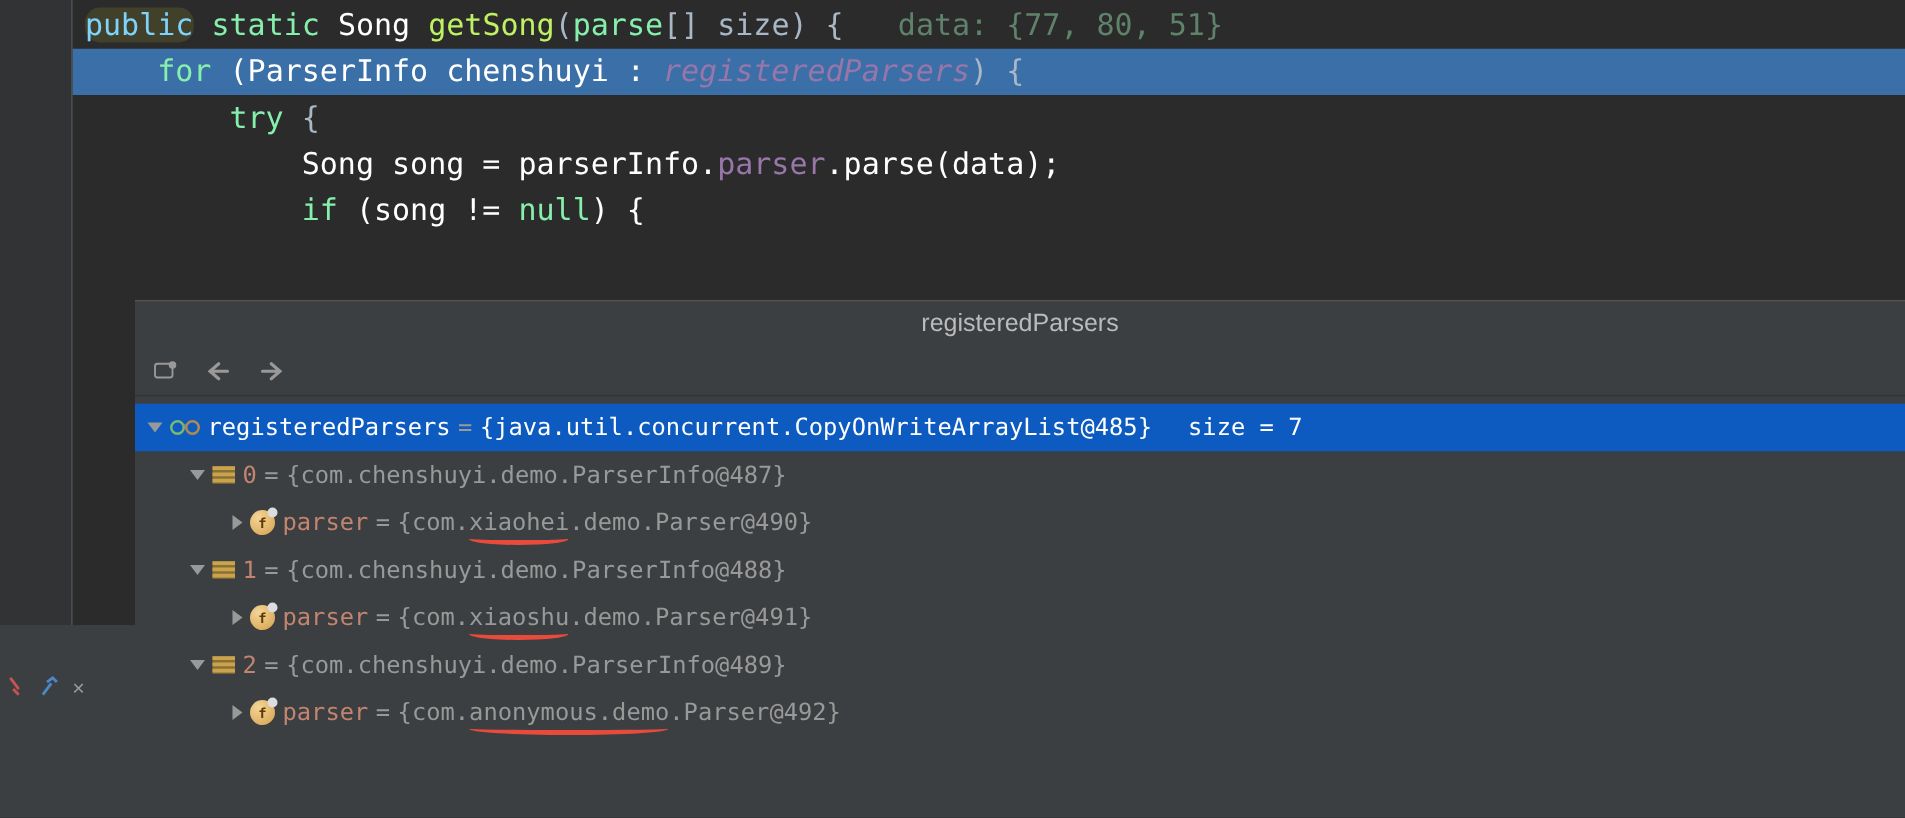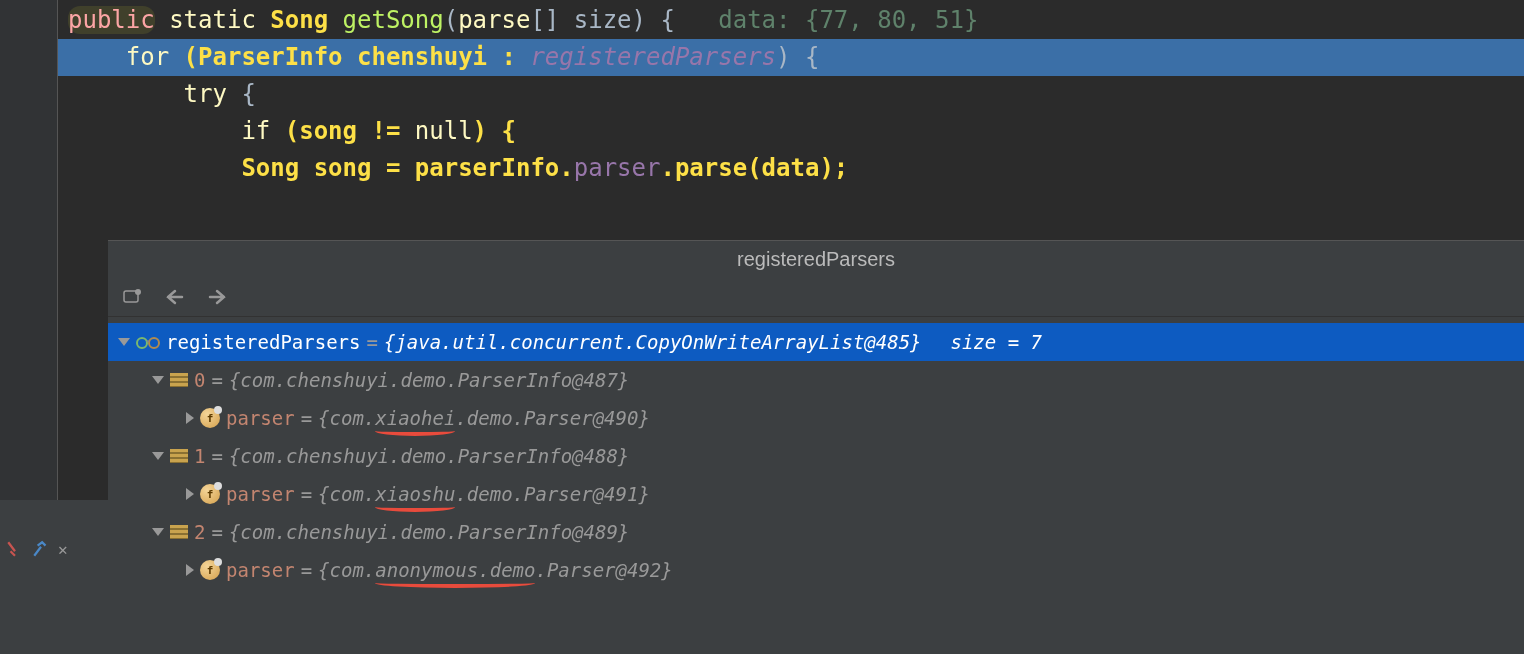--- a/index.html
+++ b/index.html
@@ -39,23 +39,23 @@
       padding-left: 68px;
       white-space: pre;
       height: 37px;
       line-height: 37px;
     }
     
     .highlighted-line {
       background: #3b6fa7;
     }
     
-    .kw-public { color: #fca5a5; background: #40402b; border-radius: 12px; }
-    .kw-orange { color: #fef9c3; }
-    .type { color: #fde047; font-weight: bold; }
+    .kw-public { color: #7dd3fc; background: #40402b; border-radius: 12px; }
+    .kw-orange { color: #86efac; }
+    .type { color: #ffffff; }
     .method { color: #bef264; }
     .field { color: #9876aa; font-style: italic; }
     .field-normal { color: #9876aa; }
     .hint-green { color: #5f826b; }
     .punct { color: #a9b7c6; }
     
     .debug-panel {
       position: absolute;
       top: 240px;
       left: 108px;
@@ -211,21 +211,21 @@
       top: -2px;
       right: -2px;
       width: 8px;
       height: 8px;
       background: #ddd;
       border-radius: 50%;
     }
     
     .var-name { color: #c38570; }
     .var-eq { color: #999; }
-    .var-value { color: #999; font-style: italic; }
+    .var-value { color: #999; }
     
     .underline-annotation {
       position: relative;
     }
     .underline-red {
       position: absolute;
       height: 5px;
       background: transparent;
       border-bottom: 4px solid #e84b3c;
       border-radius: 0 0 50% 50% / 0 0 100% 100%;
@@ -233,22 +233,22 @@
   </style>
 </head>
 <body>
 
 <div class="editor">
   <div class="gutter"></div>
   <div id="code-lines">
       <div class="code-line"><span class="kw-public">public</span><span class="punct"> </span><span class="kw-orange">static</span><span class="type"> Song </span><span class="method">getSong</span><span class="punct">(</span><span class="kw-orange">parse</span><span class="punct">[] size) {   </span><span class="hint-green">data: {77, 80, 51}</span></div>
       <div class="code-line highlighted-line"><span class="punct">    </span><span class="kw-orange">for</span><span class="type"> (ParserInfo chenshuyi : </span><span class="field">registeredParsers</span><span class="punct">) {</span></div>
       <div class="code-line"><span class="punct">        </span><span class="kw-orange">try</span><span class="punct"> {</span></div>
+      <div class="code-line"><span class="type">            Song song = parserInfo.</span><span class="field-normal">parser</span><span class="type">.parse(data);</span></div>
       <div class="code-line"><span class="punct">            </span><span class="kw-orange">if</span><span class="type"> (song != </span><span class="kw-orange">null</span><span class="type">) {</span></div>
-      <div class="code-line"><span class="type">            Song song = parserInfo.</span><span class="field-normal">parser</span><span class="type">.parse(data);</span></div>
     </div>
 </div>
 
 <div class="editor-below">
   <div class="gutter2"></div>
 </div>
 
 <div class="debug-bottom-left">
   <svg class="small-icon" viewBox="0 0 16 16">
       <path d="M2 2 L8 10 L2 2" stroke="#c75450" stroke-width="2" fill="none"></path>

